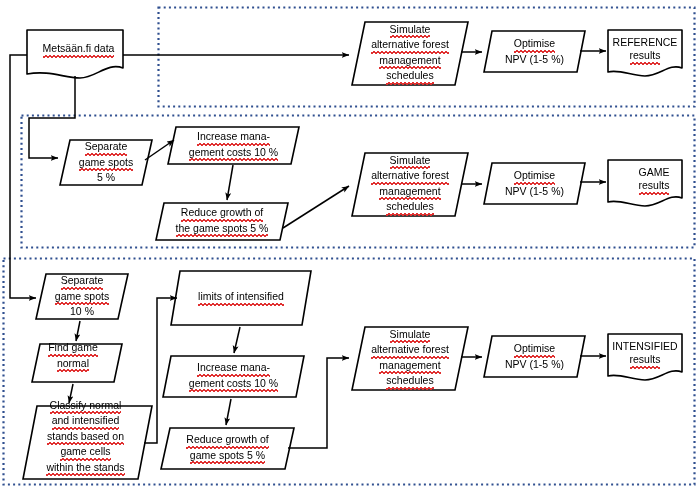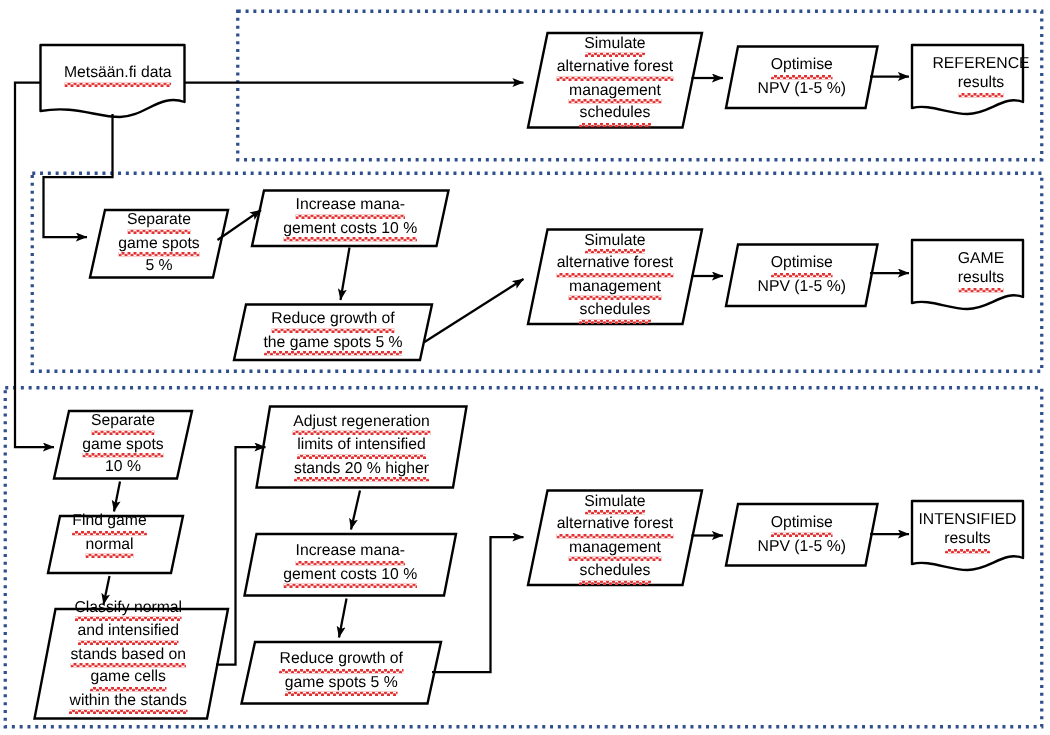--- a/index.html
+++ b/index.html
@@ -120,21 +120,21 @@
   <div class="node-text" style="left:352px; top:22px; width:116px; height:63px;">
     <span class="ln sp">Simulate</span>
     <span class="ln sp">alternative forest</span>
     <span class="ln sp">management</span>
     <span class="ln sp">schedules</span>
   </div>
   <div class="node-text" style="left:484px; top:31px; width:101px; height:41px;">
     <span class="ln sp">Optimise</span>
     <span class="ln">NPV  (1-5 %)</span>
   </div>
-  <div class="node-text" style="left:608px; top:30px; width:92px; height:40px;">
+  <div class="node-text" style="left:608px; top:30px; width:74px; height:40px;">
     <span class="ln">REFERENCE</span>
     <span class="ln sp">results</span>
   </div>
 
   <div class="node-text" style="left:60px; top:140px; width:92px; height:45px;">
     <span class="ln sp">Separate</span>
     <span class="ln sp">game spots</span>
     <span class="ln">5 %</span>
   </div>
   <div class="node-text" style="left:168px; top:127px; width:131px; height:37px;">
@@ -170,23 +170,21 @@
     <span class="ln sp">normal</span>
   </div>
   <div class="node-text" style="left:23px; top:406px; width:125px; height:63px;">
     <span class="ln sp">Classify normal</span>
     <span class="ln sp">and intensified</span>
     <span class="ln sp">stands based on</span>
     <span class="ln sp">game cells</span>
     <span class="ln sp">within the stands</span>
   </div>
   <div class="node-text" style="left:171px; top:271px; width:140px; height:54px;">
-    <span class="ln sp">Adjust regeneration</span>
     <span class="ln sp">limits of intensified</span>
-    <span class="ln sp">stands 20 % higher</span>
   </div>
   <div class="node-text" style="left:163px; top:356px; width:141px; height:41px;">
     <span class="ln sp">Increase mana-</span>
     <span class="ln sp">gement costs  10 %</span>
   </div>
   <div class="node-text" style="left:161px; top:428px; width:133px; height:41px;">
     <span class="ln sp">Reduce growth of</span>
     <span class="ln sp">game spots 5 %</span>
   </div>
   <div class="node-text" style="left:352px; top:327px; width:116px; height:63px;">

